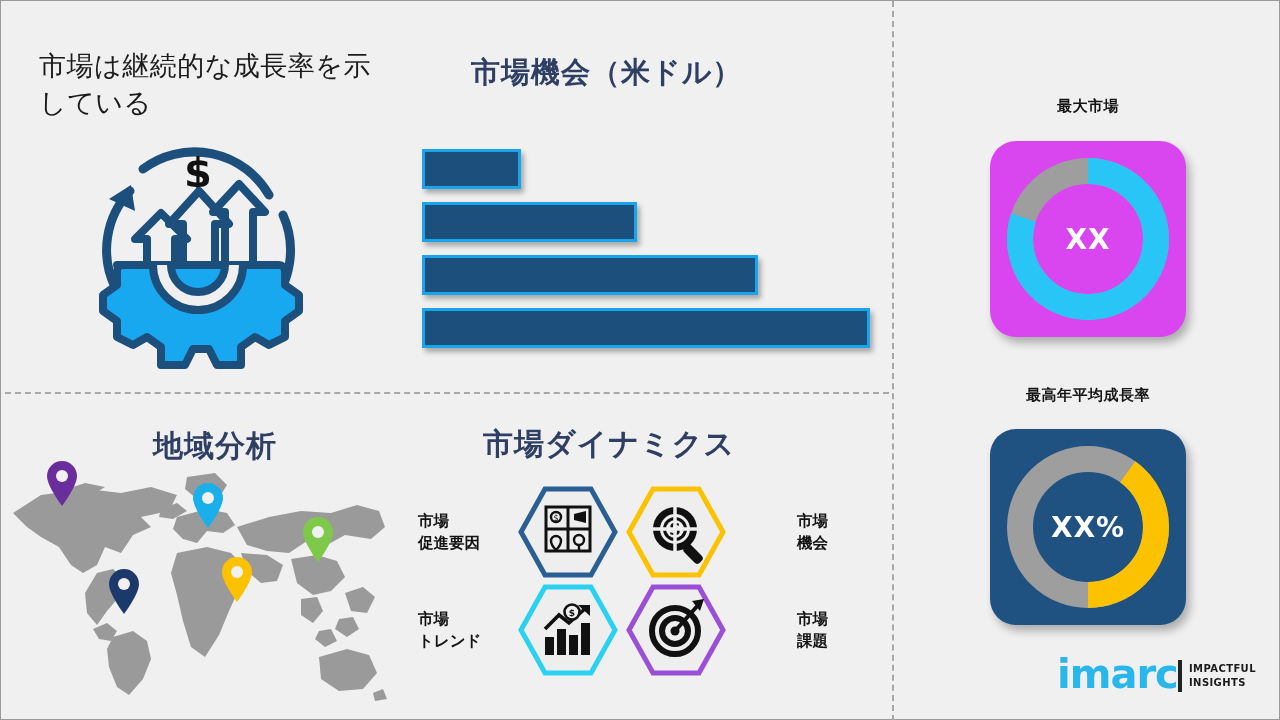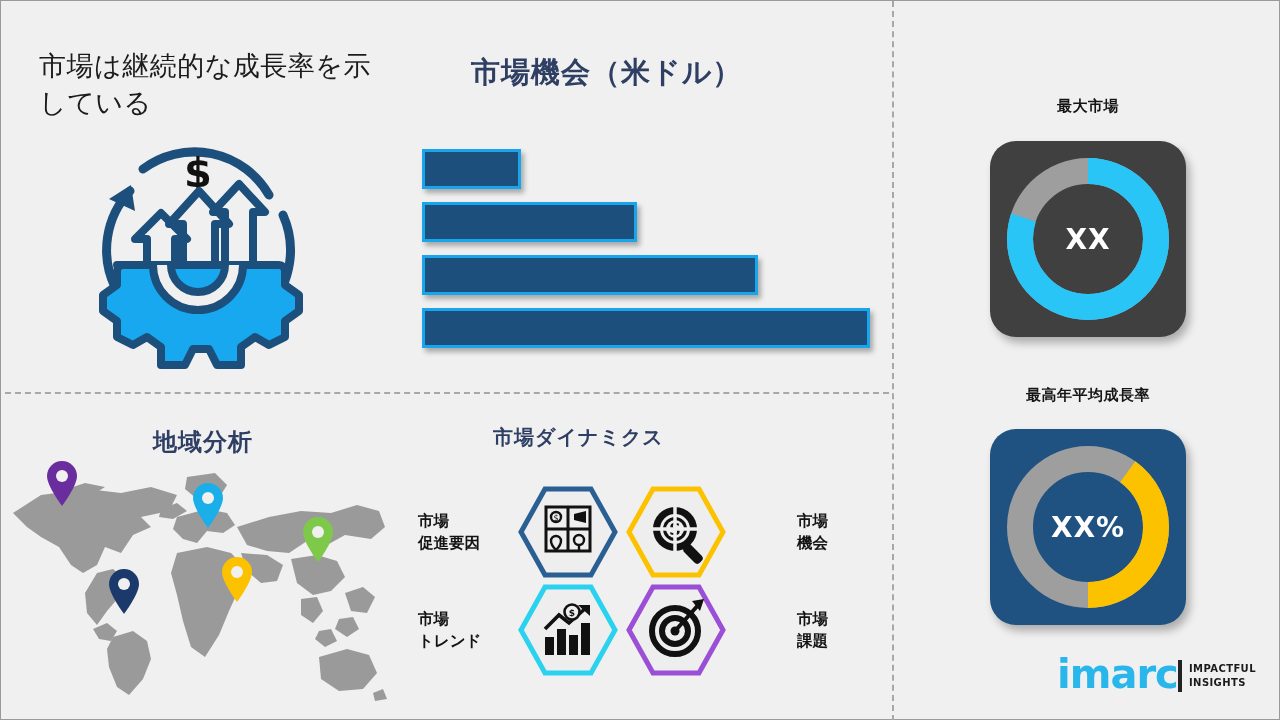--- a/index.html
+++ b/index.html
@@ -29,22 +29,22 @@
   .hd-left{
     position:absolute;left:38px;top:46px;width:350px;
     font-size:27px;font-weight:400;color:#1b1b1b;line-height:1.38;
     letter-spacing:.5px;
   }
   .hd-blue{
     position:absolute;font-size:29px;font-weight:700;
     color:#2e3f63;letter-spacing:1px;white-space:nowrap;
   }
   #hd-opportunity{left:470px;top:52px;}
-  #hd-region{left:152px;top:425px;font-size:24px;}
-  #hd-dynamics{left:492px;top:423px;font-size:20px;text-align:right;}
+  #hd-region{left:152px;top:425px;font-size:30px;}
+  #hd-dynamics{left:482px;top:423px;font-size:30px;text-align:right;}
   .hd-right{
     position:absolute;width:200px;text-align:center;
     font-size:15px;font-weight:700;color:#151515;letter-spacing:.5px;
     white-space:nowrap;
   }
   #hd-largest{left:987px;top:96px;}
   #hd-cagr{left:987px;top:385px;}
 
   
   #growth-icon{position:absolute;left:72px;top:128px;width:250px;height:240px;}
@@ -145,21 +145,21 @@
   <div class="hd-blue" id="hd-opportunity">市場機会（米ドル）</div>
 
   <div id="bar-chart">
     <div class="bar" style="width: 99px; height: 40px; top: 0px; background: rgb(29, 79, 124); border-color: rgb(24, 165, 236);"></div>
     <div class="bar" style="width: 215px; height: 40px; top: 53px; background: rgb(29, 79, 124); border-color: rgb(24, 165, 236);"></div>
     <div class="bar" style="width: 336px; height: 40px; top: 106px; background: rgb(29, 79, 124); border-color: rgb(24, 165, 236);"></div>
     <div class="bar" style="width: 448px; height: 40px; top: 159px; background: rgb(29, 79, 124); border-color: rgb(24, 165, 236);"></div>
   </div>
 
   <div class="hd-right" id="hd-largest">最大市場</div>
-  <div class="donut-card" id="donut-card-1" style="background: #404040;">
+  <div class="donut-card" id="donut-card-1" style="background: #d946ef;">
     <svg class="donut-svg" width="196" height="196" viewBox="0 0 196 196">
       <circle cx="98" cy="98" r="68" fill="none" stroke="#9e9e9e" stroke-width="26"></circle>
       <circle id="donut-arc-1" cx="98" cy="98" r="68" fill="none" stroke="#29c5f6" stroke-width="26" transform="rotate(-90 98 98)" stroke-dasharray="341.80528071056955 85.45132017764234"></circle>
     </svg>
     <div class="donut-label">XX</div>
   </div>
 
   <div class="hd-right" id="hd-cagr">最高年平均成長率</div>
   <div class="donut-card" id="donut-card-2" style="background: rgb(31, 82, 128); text-align: center;">
     <svg class="donut-svg" width="196" height="196" viewBox="0 0 196 196">

